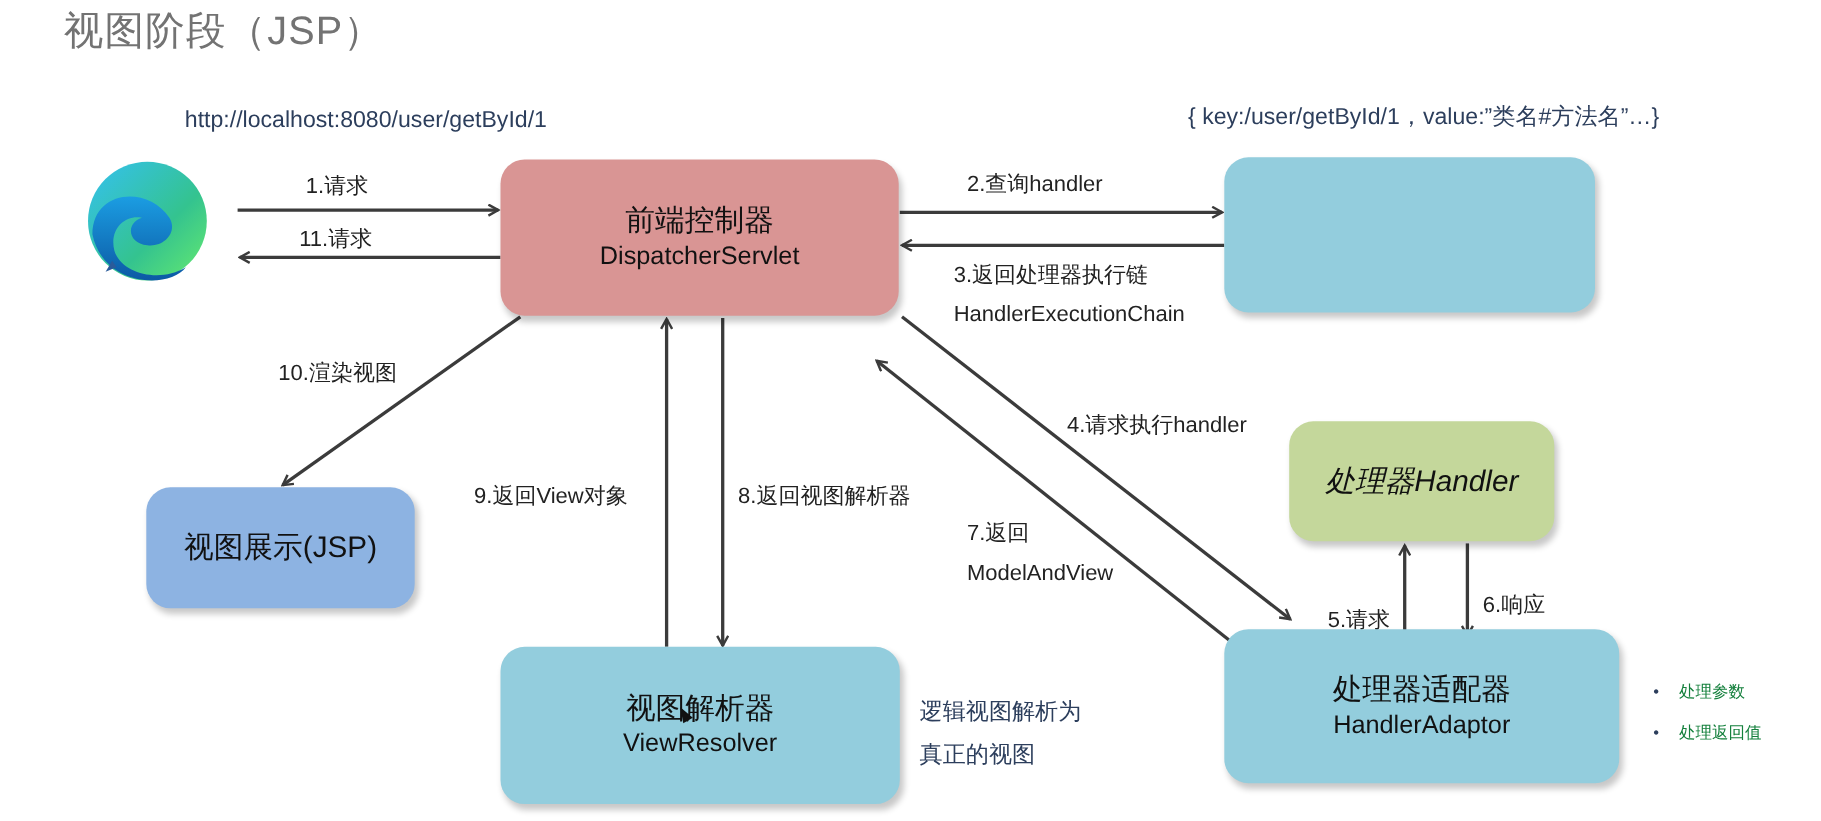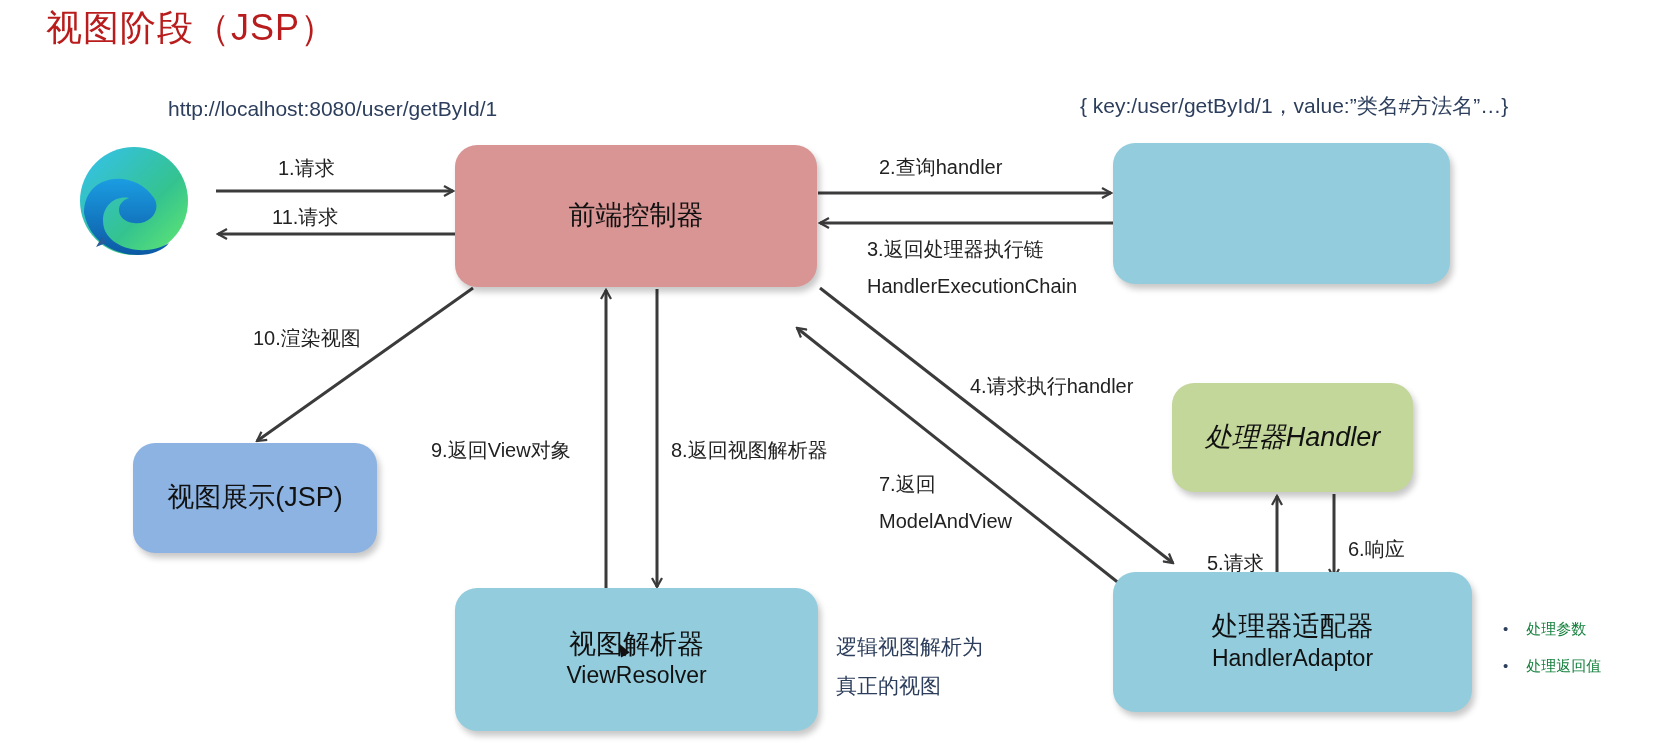--- a/index.html
+++ b/index.html
@@ -1,19 +1,19 @@
 <!DOCTYPE html>
 <html><head>
 <meta charset="utf-8">
 <style>
   html, body { margin:0; padding:0; }
   body { width:1655px; height:746px; background:#ffffff; position:relative; overflow:hidden;
          font-family:"Liberation Sans","DejaVu Sans",sans-serif; color:#1a1a1a; }
   .abs { position:absolute; }
-  .title { left:46px; top:4px; font-size:36px; color:#b91c1c; letter-spacing:1px; white-space:nowrap; }
+  .title { left:58px; top:4px; font-size:36px; color:#737373; letter-spacing:1px; white-space:nowrap; }
   .note { color:#2c3e5c; font-size:21px; white-space:nowrap; }
   .label { font-size:20px; color:#222; white-space:nowrap; }
   .box { position:absolute; border-radius:22px; display:flex; flex-direction:column; align-items:center; justify-content:center;
          box-shadow: 3px 5px 6px rgba(0,0,0,0.22); text-align:center; }
   .box .zh { font-size:27px; color:#111; line-height:1.25;text-align:center; }
   .box .en { font-size:23px; color:#111; line-height:1.3; }
   .dispatcher { left:455px; top:145px; width:362px; height:142px; background:#d99594; }
   .mapping { left:1113px; top:143px; width:337px; height:141px; background:#93cddd; }
   .handler { left:1172px; top:383px; width:241px; height:109px; background:#c4d79b;font-style:italic; }
   .adaptor { left:1113px; top:572px; width:359px; height:140px; background:#93cddd; }
@@ -83,20 +83,21 @@
 <div class="abs label" style="left:1207px;top:550px;">5.请求</div>
 <div class="abs label" style="left:1348px;top:536px;">6.响应</div>
 <div class="abs label" style="left:879px;top:471px;">7.返回</div>
 <div class="abs label" style="left:879px;top:510px;">ModelAndView</div>
 <div class="abs label" style="left:671px;top:437px;">8.返回视图解析器</div>
 <div class="abs label" style="left:431px;top:437px;">9.返回View对象</div>
 <div class="abs label" style="left:253px;top:325px;">10.渲染视图</div>
 
 <div class="box dispatcher">
   <div class="zh">前端控制器</div>
+  <div class="en">DispatcherServlet</div>
 </div>
 <div class="box mapping">
 </div>
 <div class="box handler">
   <div class="zh">处理器Handler</div>
 </div>
 <div class="box adaptor">
   <div class="zh">处理器适配器</div>
   <div class="en">HandlerAdaptor</div>
 </div>

